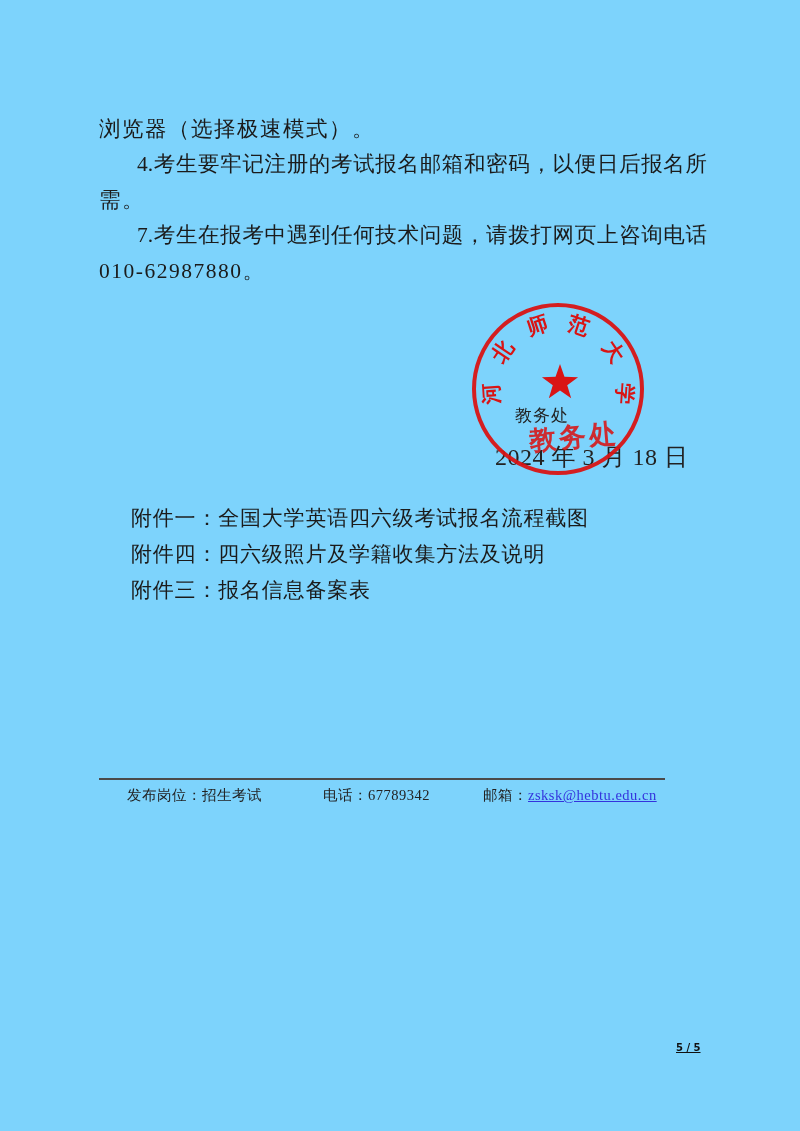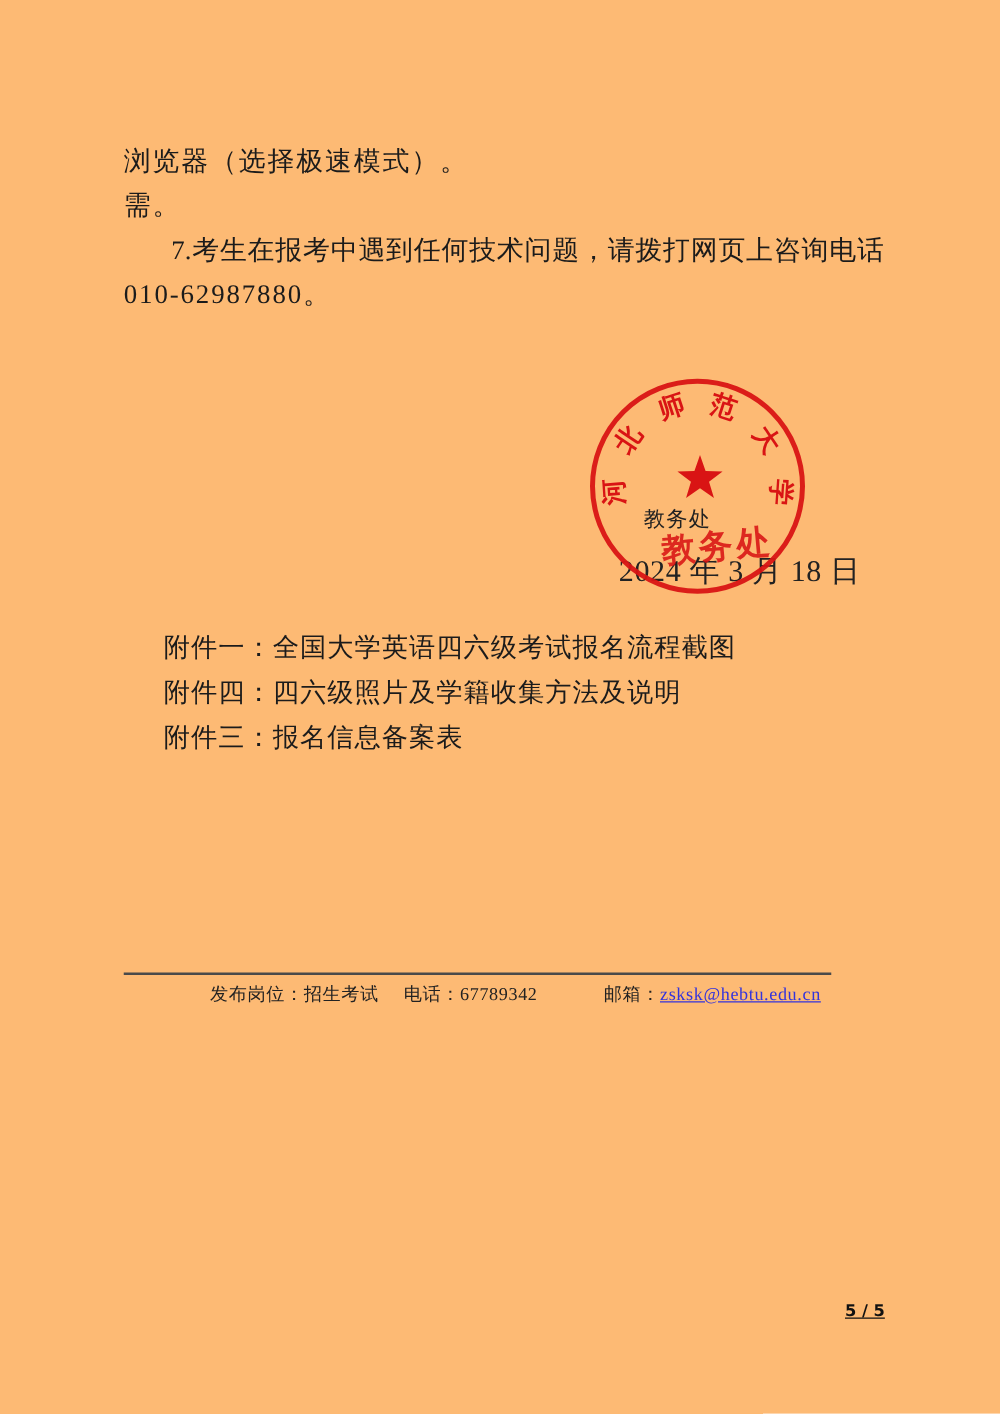--- a/index.html
+++ b/index.html
@@ -1,17 +1,17 @@
 <!DOCTYPE html>
 <html style="--seal-red: #d91414; --link-blue: #3333dd;"><head>
 <meta charset="utf-8">
 <style>
   html,body { margin:0; padding:0; background:#fff; }
   .page {
-    position:relative; width:800px; height:1131px; background:#fdba74;
+    position:relative; width:800px; height:1131px; background:#7dd3fc;
     font-family:"Liberation Serif","DejaVu Serif",serif; color:#1b1b1b;
     overflow:hidden;
   }
 
   
   .body-text { position:absolute; left:99px; top:112px; width:608px;
     font-size:21.5px; letter-spacing:1.5px; }
   .bline { line-height:35.4px; }
   .bline.indent { padding-left:38px; }
   .bline.fill { letter-spacing:0; text-align:justify; text-align-last:justify; text-justify:distribute; }
@@ -30,35 +30,36 @@
   .seal-dept { position:absolute; left:529px; top:419px; font-size:27px; font-weight:700;
     letter-spacing:3px; color:var(--seal-red,#d91414); transform:rotate(-5deg); opacity:0.88; }
 
   
   .attachments { position:absolute; left:99px; top:500px; font-size:21px; letter-spacing:0.8px;margin-left:32px; }
   .aline { line-height:36.2px; }
 
   
   .footer-rule { position:absolute; left:99px; top:778px; width:566px; height:2px; background:#4a4a4a; }
   .footer { position:absolute; left:0; top:786px; width:800px; font-size:14.5px; color:#222; }
-  .f-pub   { position:absolute; left:127px; top:0; letter-spacing:0.5px;margin-left:41px; }
+  .f-pub   { position:absolute; left:127px; top:0; letter-spacing:0.5px; }
   .f-phone { position:absolute; left:323px; top:0; letter-spacing:0.5px; }
   .f-mail  { position:absolute; left:483px; top:0; letter-spacing:0.5px; }
   .f-mail a { color:var(--link-blue,#3333dd); }
 
-  .page-num { position:absolute; left:676px; top:1042px; font-size:13px; font-weight:bold;
+  .page-num { position:absolute; left:676px; top:1042px; font-size:10px; font-weight:bold;
     font-family:"DejaVu Sans","Liberation Sans",sans-serif; color:#111;text-decoration:underline; }
 </style>
 </head>
 <body>
 
 <div class="page">
 
   <div class="body-text" id="body-text">
       <div class="bline">浏览器（选择极速模式）。</div>
+      <div class="bline indent fill">4.考生要牢记注册的考试报名邮箱和密码，以便日后报名所</div>
       <div class="bline">需。</div>
       <div class="bline indent fill">7.考生在报考中遇到任何技术问题，请拨打网页上咨询电话</div>
       <div class="bline">010-62987880。</div>
     </div>
 
   <div class="sig-dept">教务处</div>
   <div class="sig-date">2024 年 3 月 18 日</div>
 
   <div>
     <div class="seal-circle"></div>

